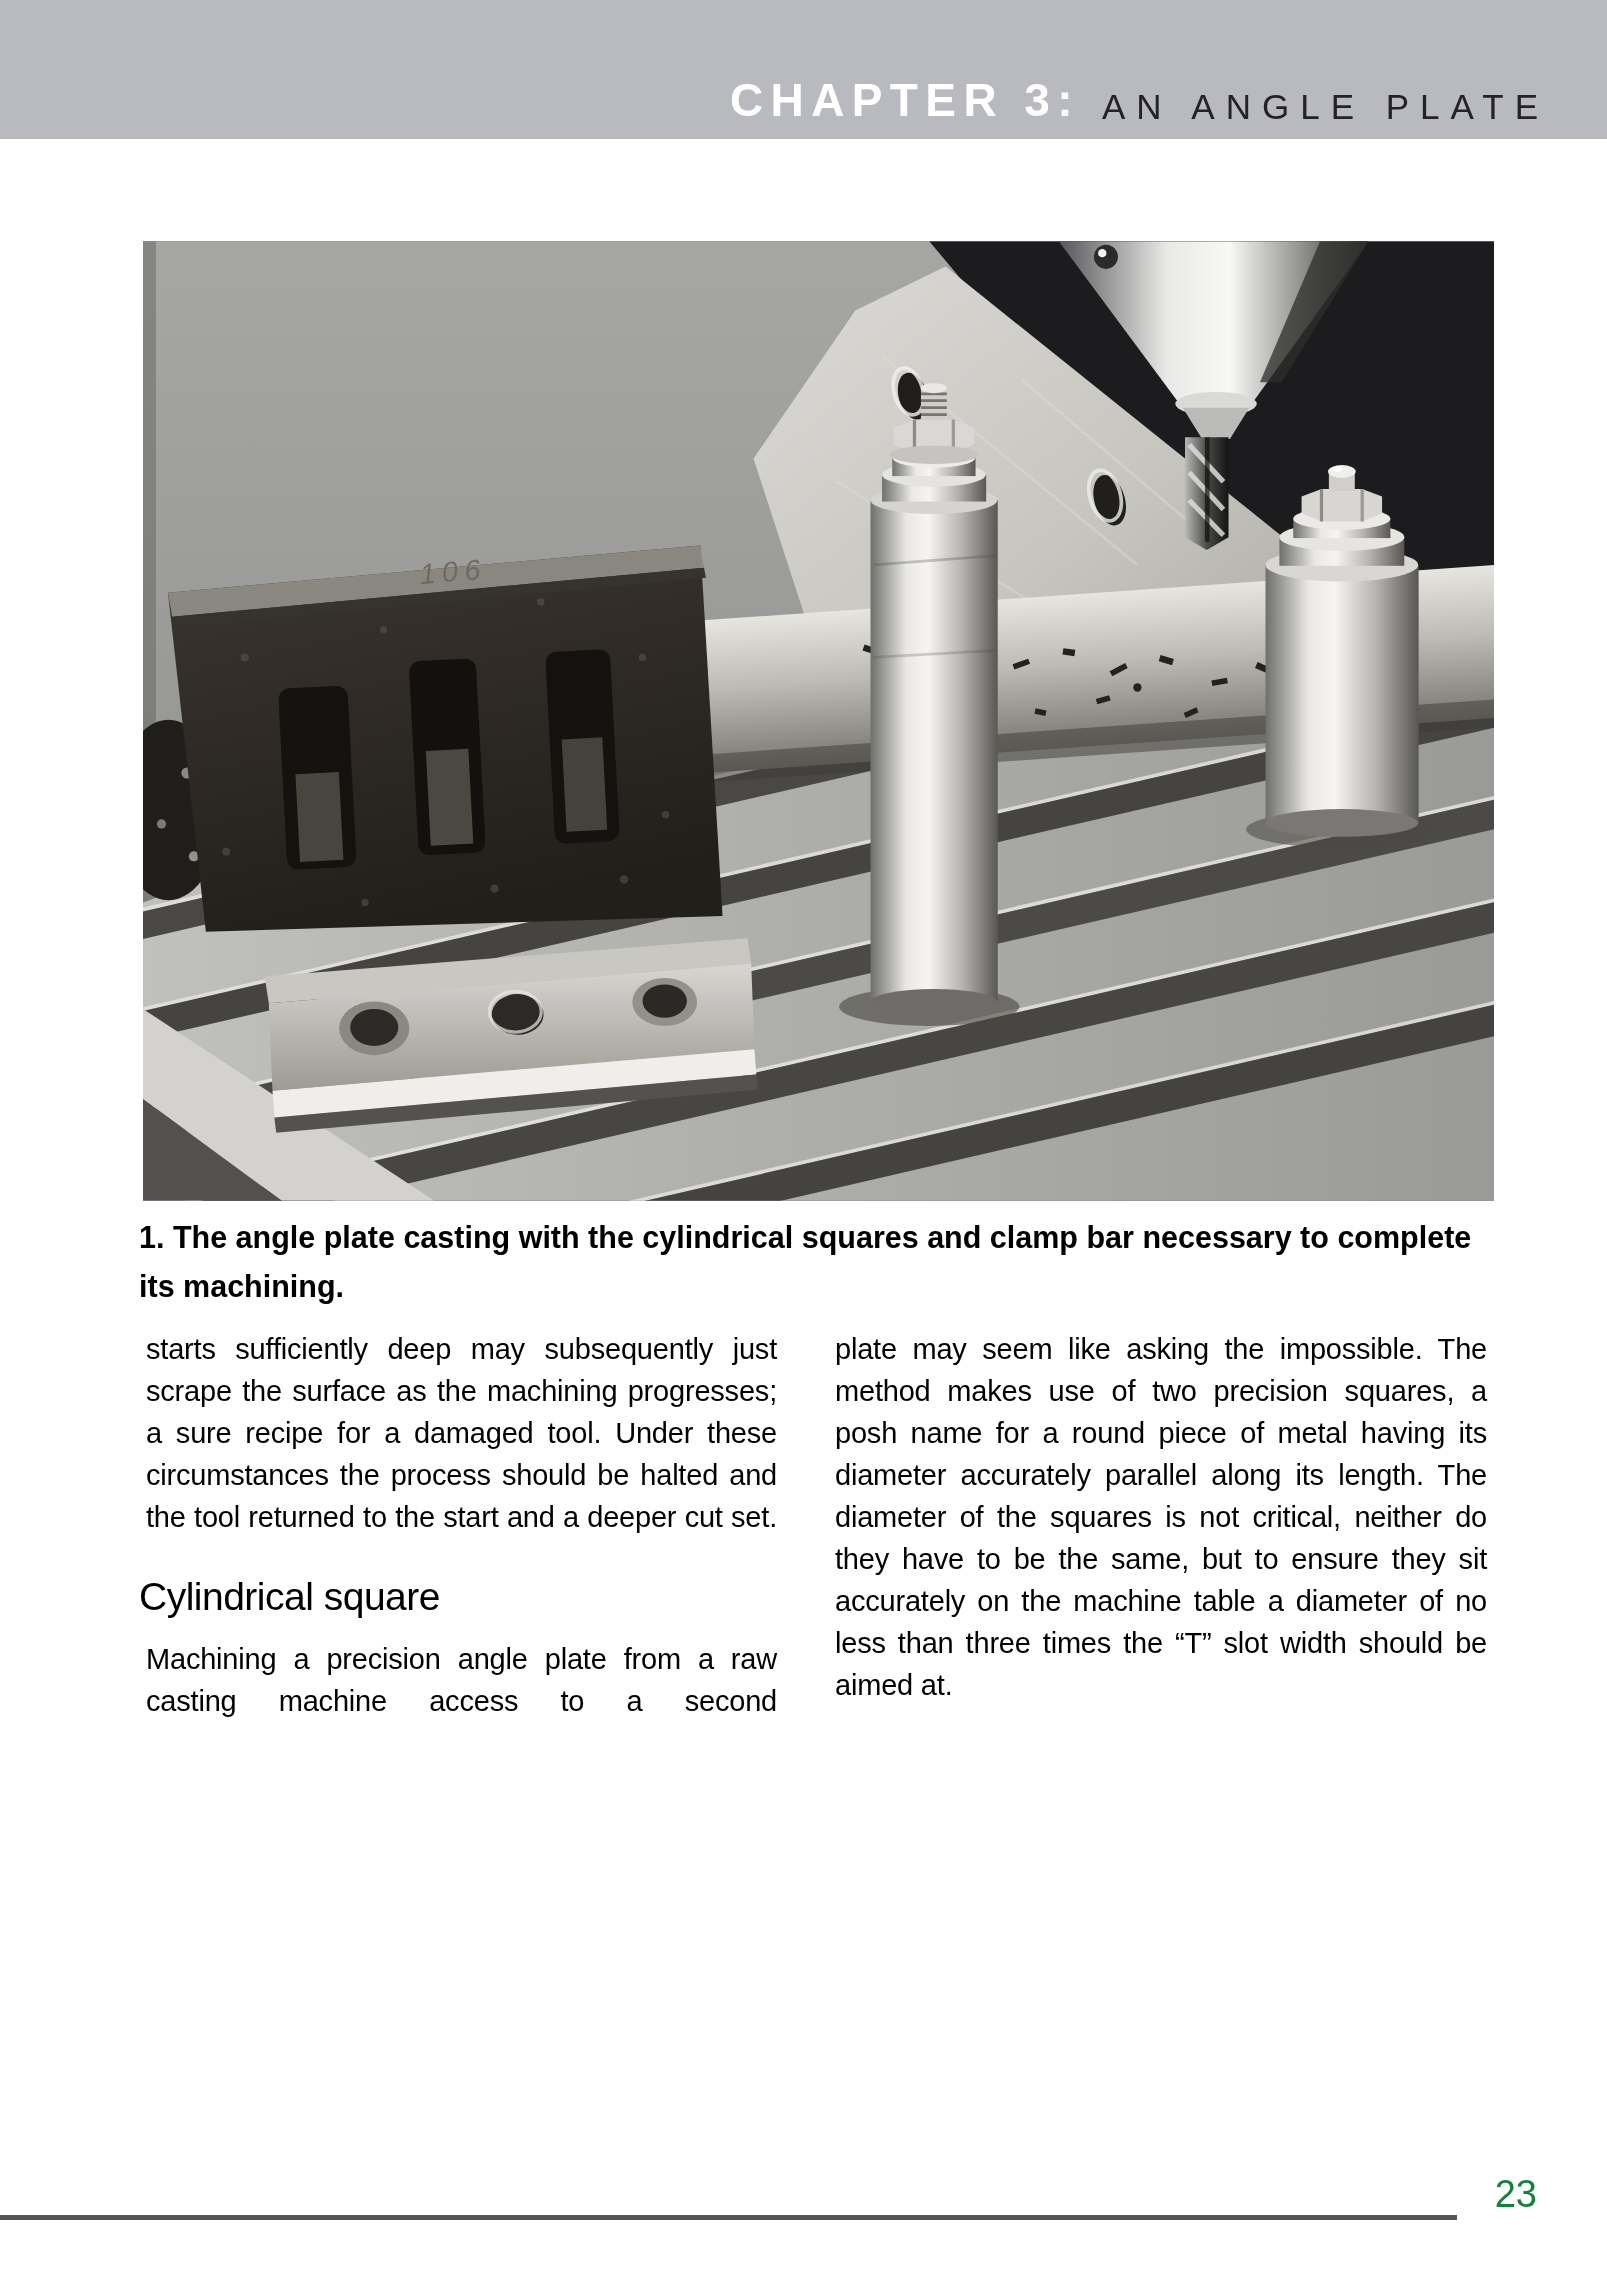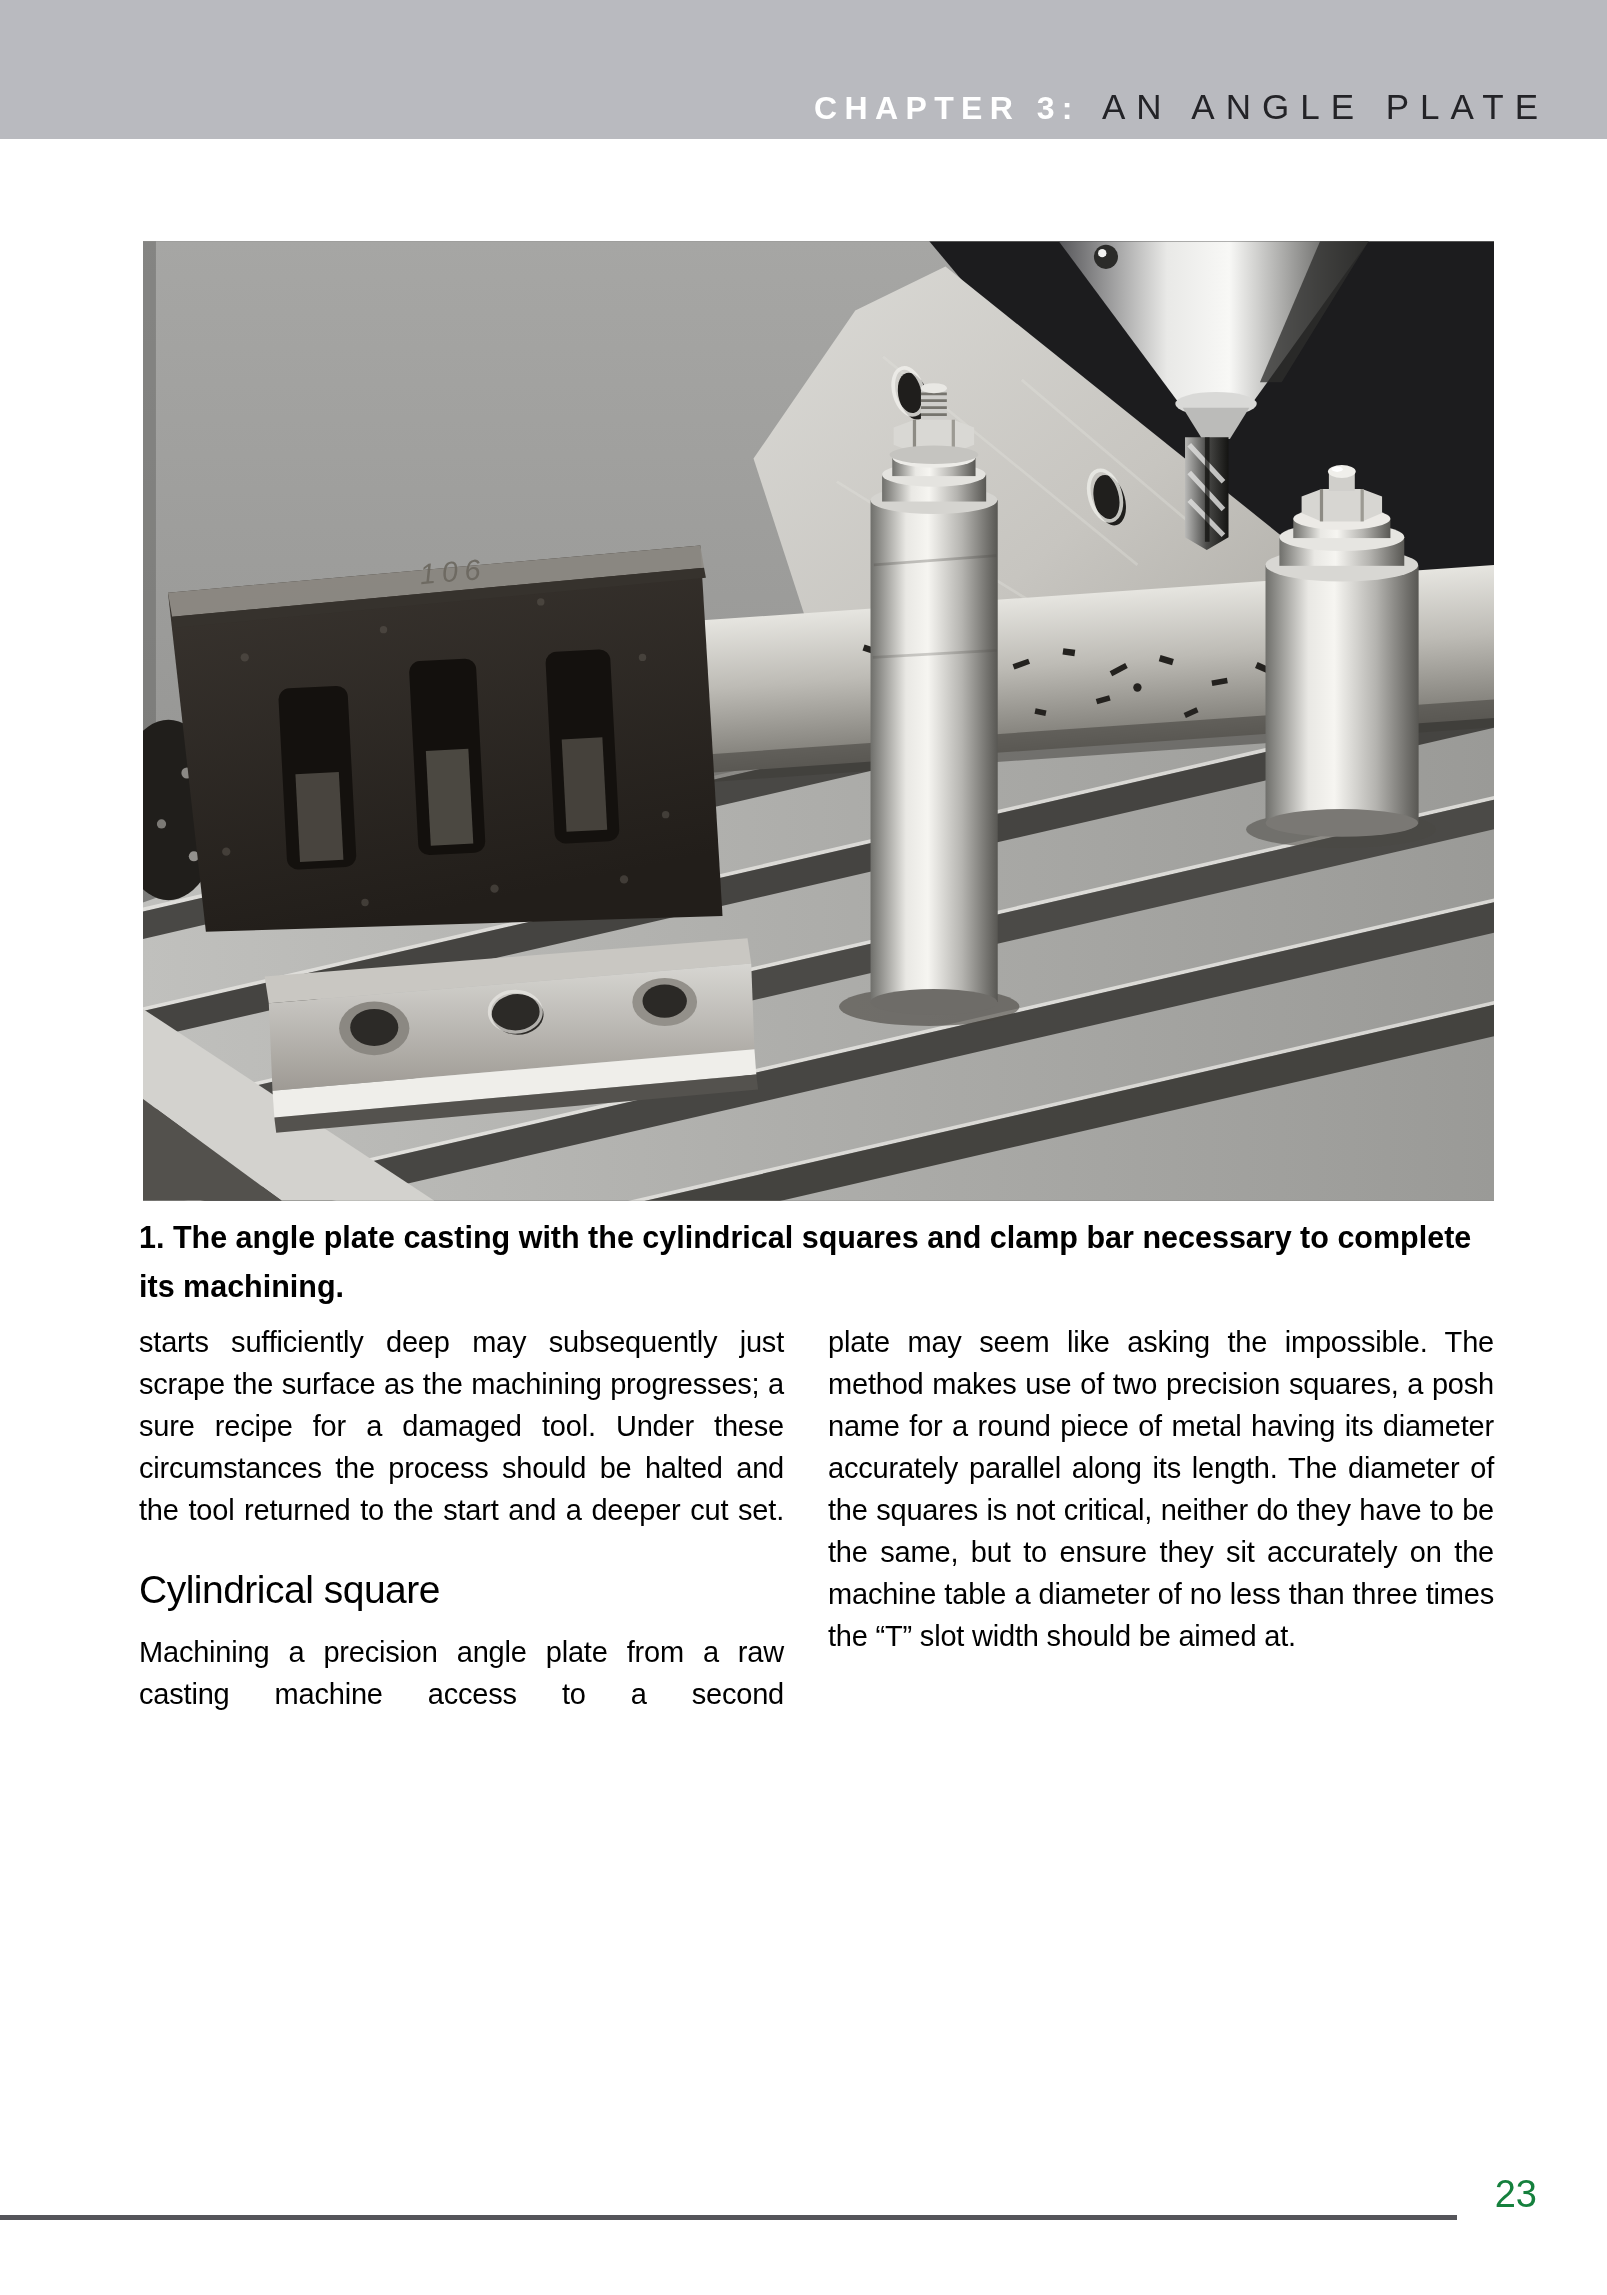--- a/index.html
+++ b/index.html
@@ -11,21 +11,21 @@
     overflow:hidden;
   }
   
   .chapter-band{
     position:absolute;top:0;left:0;width:1607px;height:139px;
     background:#b9babf;
     display:flex;align-items:flex-end;justify-content:flex-end;
     padding:0 58px 12px 0;box-sizing:border-box;
   }
   .ch-label{
-    font-size:32px;font-weight:bold;color:#ffffff;
+    font-size:46px;font-weight:bold;color:#ffffff;
     letter-spacing:7.4px;white-space:pre;
   }
   .ch-title{
     font-size:35px;font-weight:400;color:#232327;
     letter-spacing:11px;margin-left:22px;white-space:pre;
   }
   
   .photo{
     position:absolute;left:143px;top:241px;width:1351px;height:960px;
     margin:0;padding:0;background:#8f8f8d;
@@ -38,21 +38,21 @@
     color:#000;margin:0;
   }
   
   .columns{
     position:absolute;left:139px;top:1321px;width:1355px;
     display:flex;gap:44px;
   }
   .col-left{width:645px;}
   .col-right{width:666px;}
   .body-p{
-    margin:0;font-size:29px;line-height:42px;color:#000;
+    margin:7px;font-size:29px;line-height:42px;color:#000;
     text-align:justify;letter-spacing:-0.2px;
   }
   .body-p.indent{text-indent:62px;}
   .body-p.justify-last{text-align-last:justify;}
   .subhead{
     margin:37px 0 19.4px 0;font-size:39px;font-weight:normal;color:#000;
     letter-spacing:-0.5px;
   }
   
   .footer-rule{

